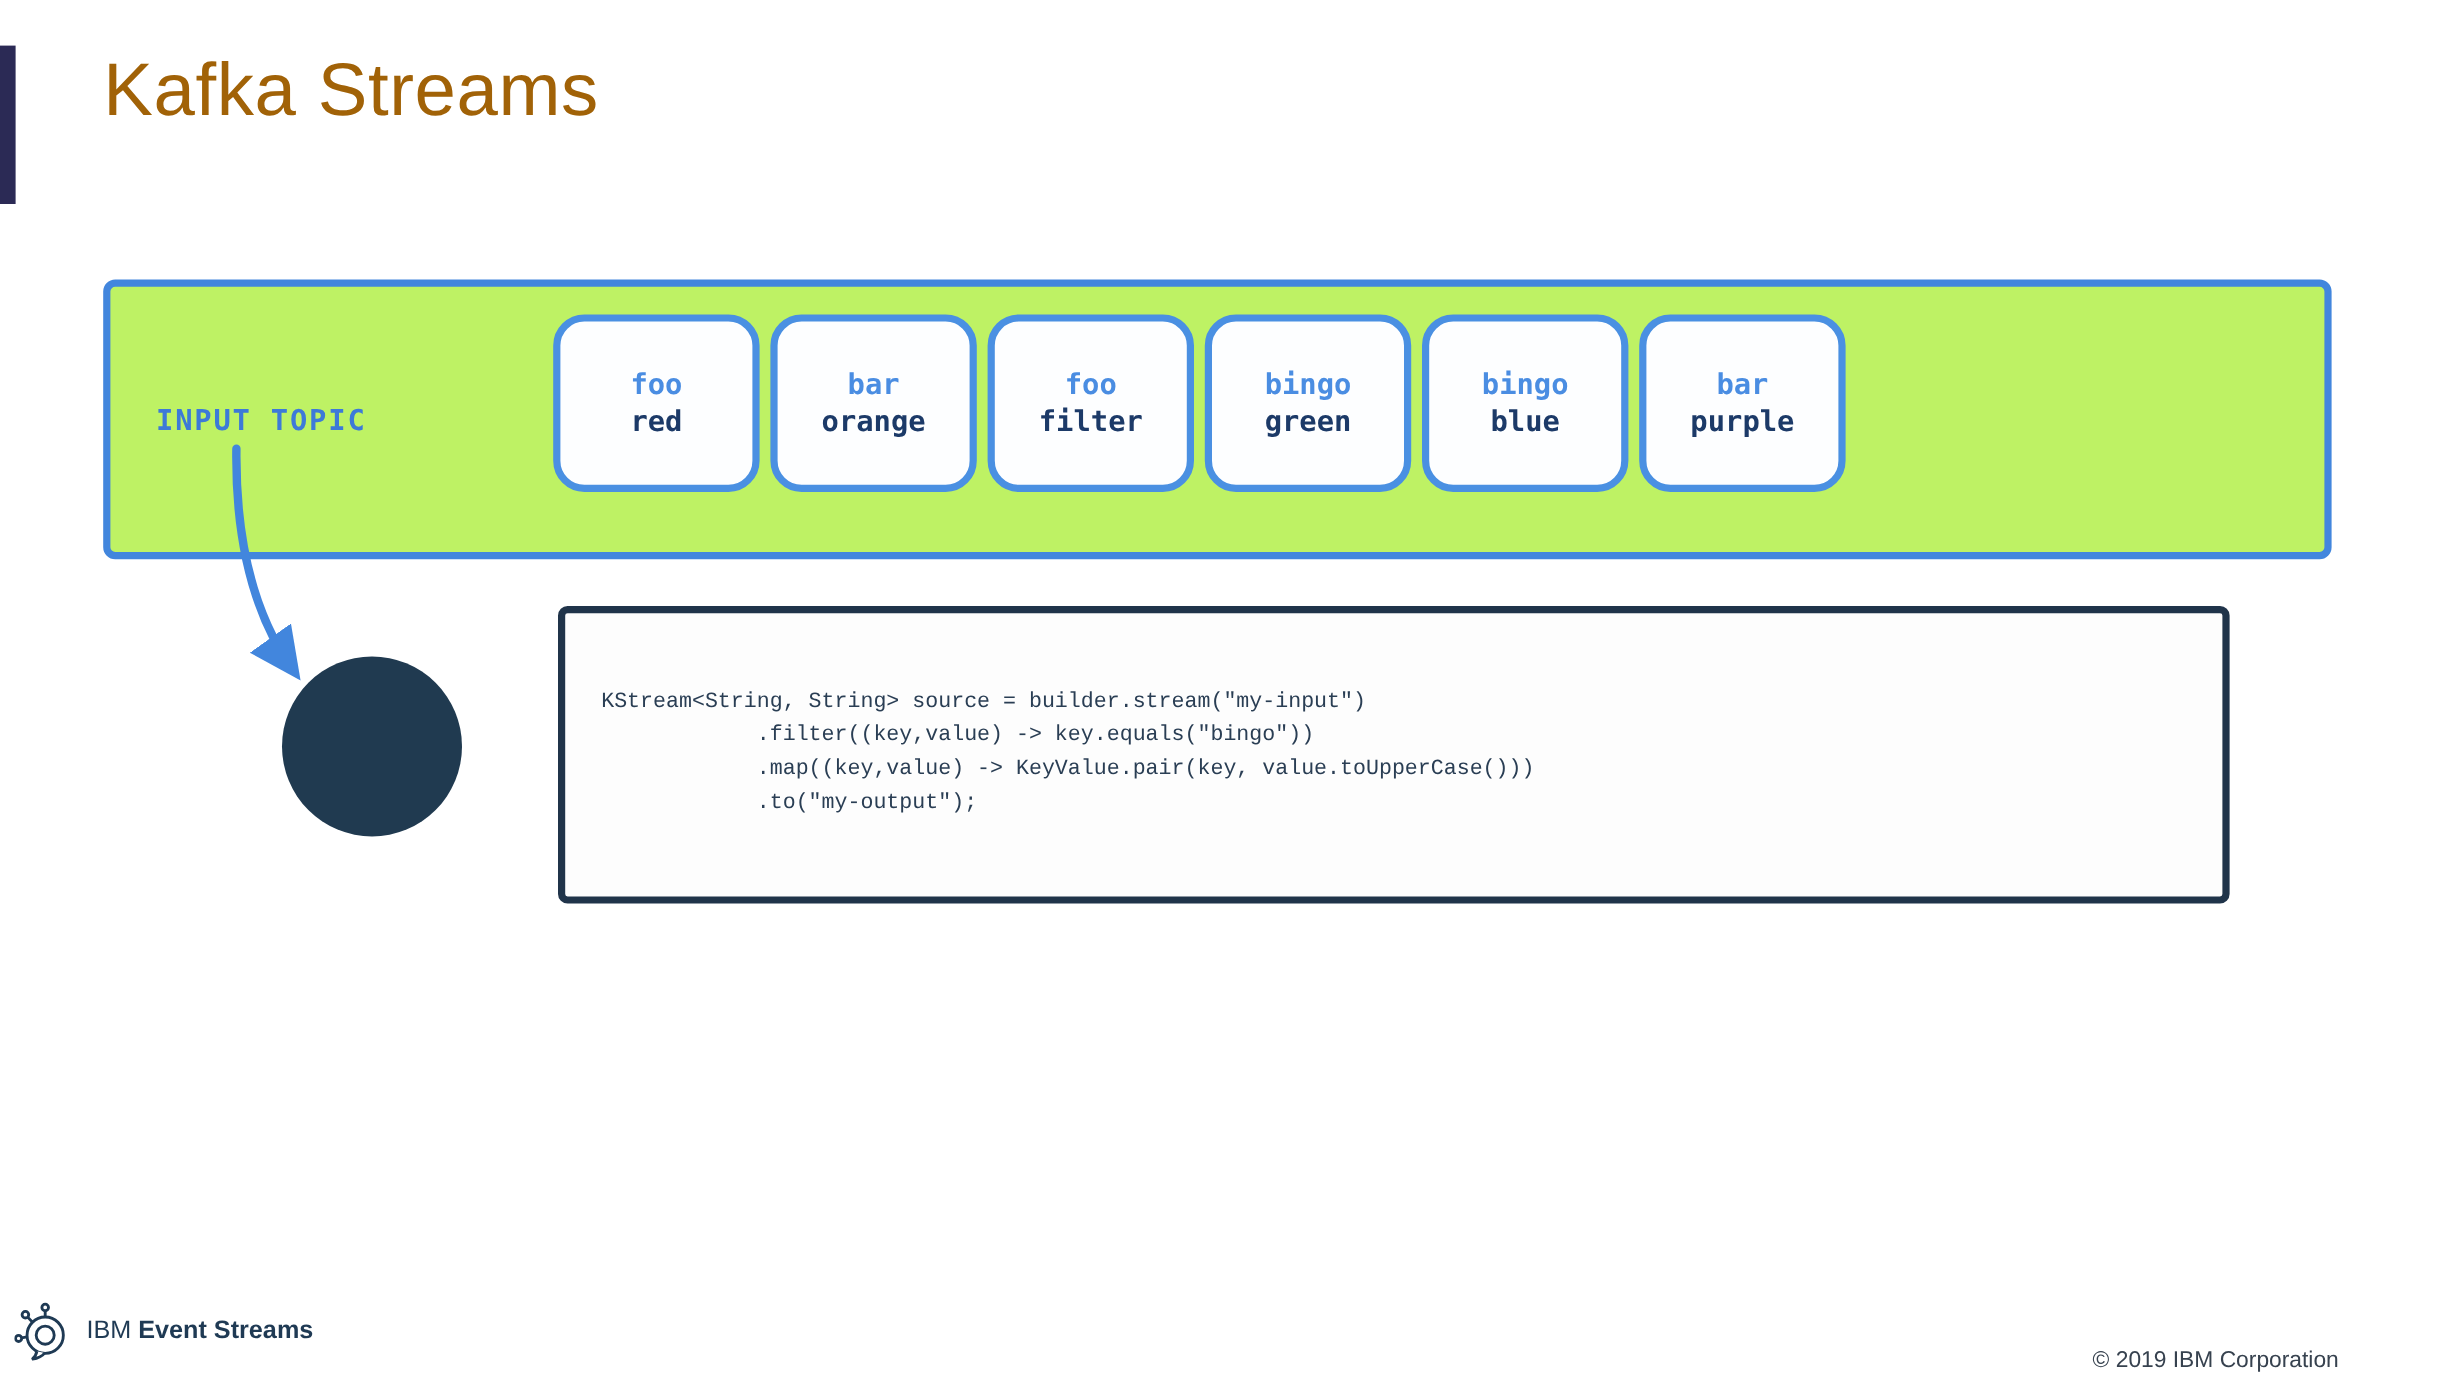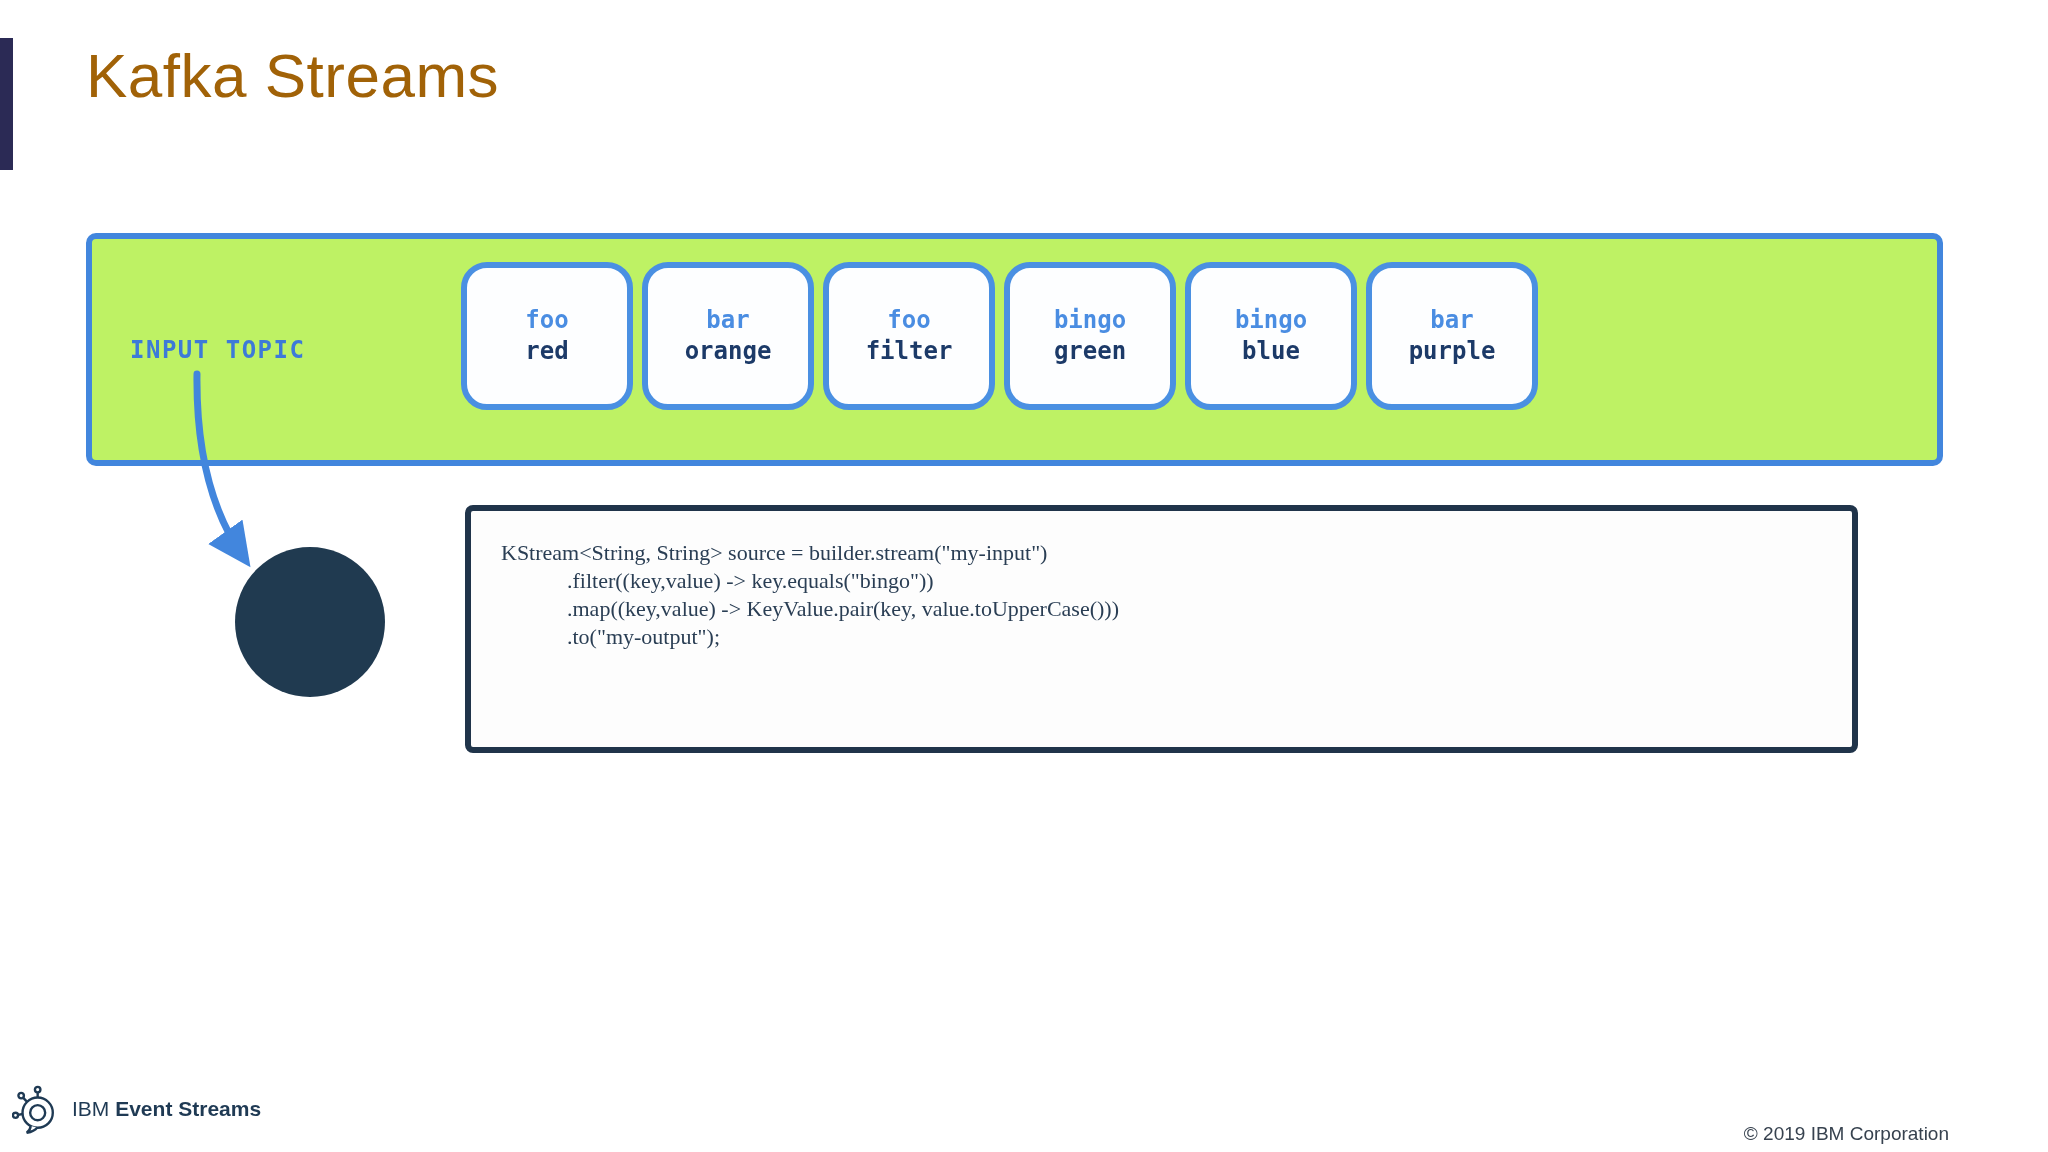--- a/index.html
+++ b/index.html
@@ -49,23 +49,23 @@
   .processor-circle {
     position: absolute; left: 235px; top: 547px; width: 150px; height: 150px;
     border-radius: 50%; background: #203a50;
   }
 
   .code-box {
     position: absolute; left: 465px; top: 505px; width: 1393px; height: 248px;
     background: #fdfdfd; border: 6px solid #20344a; border-radius: 8px;
   }
   .code-box pre {
-    margin: 0; padding: 28px 0 0 30px;
-    font-family: Liberation Serif, serif;
-    font-size: 22px; line-height: 28px; color: #2a3e54;
+    margin: 0; padding: 60px 0 0 30px;
+    font-family: Liberation Mono, monospace;
+    font-size: 18px; line-height: 28px; color: #2a3e54;
     white-space: pre;
   }
 
   .footer-left {
     position: absolute; left: 12px; top: 1084px;
     display: flex; align-items: center;
   }
   .footer-logo { width: 44px; height: 50px; }
   .footer-brand {
     margin-left: 16px; font-size: 21px; color: #1f3a54; white-space: nowrap;

